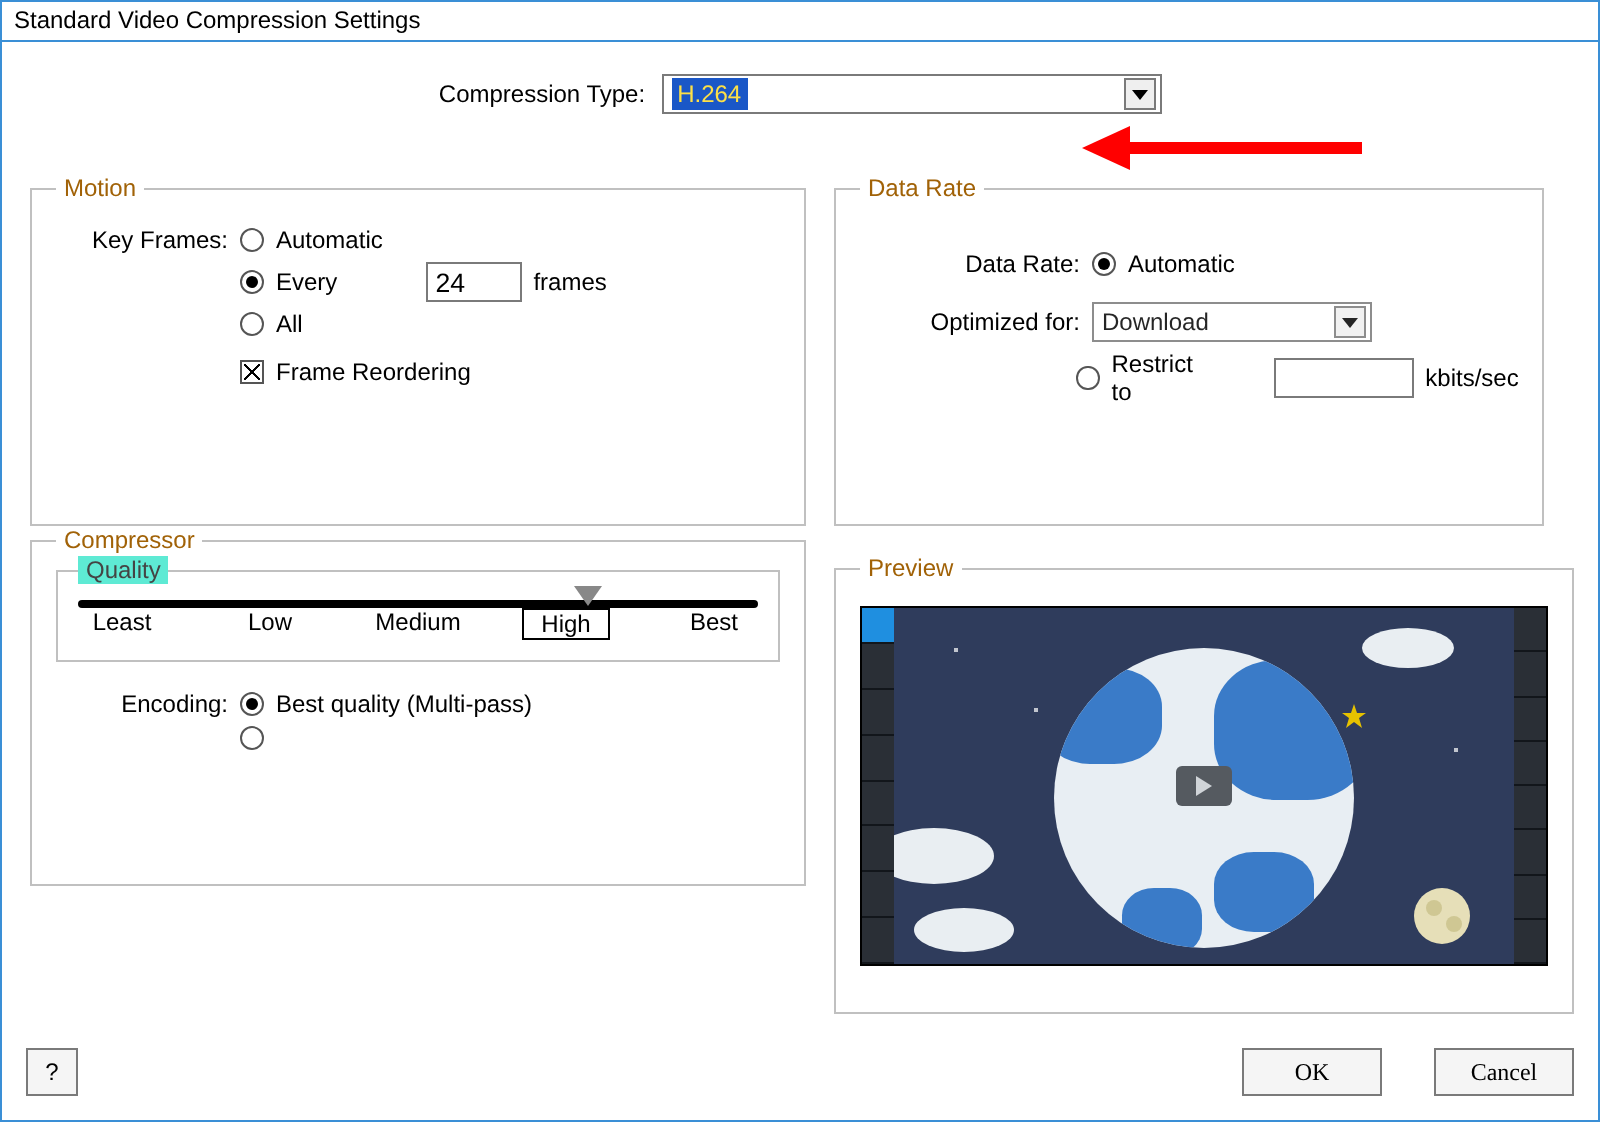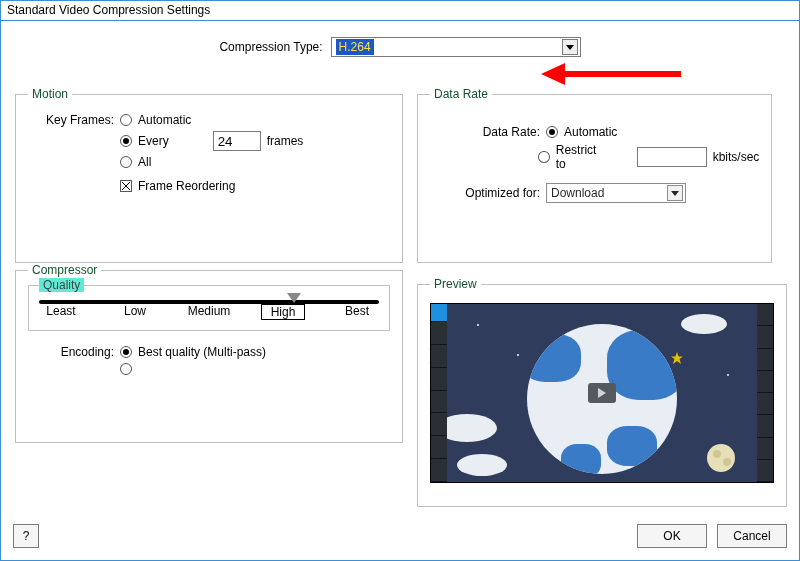--- a/index.html
+++ b/index.html
@@ -64,21 +64,21 @@
     pointer-events:none;
   }
   fieldset.group {
     border:1px solid #c0c0c0;
     margin:0;
     padding:8px 12px 12px 12px;
     position:absolute;
   }
   fieldset.group > legend {
     padding:0 4px;
-    color:#14532d;
+    color:#a16207;
     margin-top:12px;
   }
   .fs-motion    { left:14px;  top:66px;  width:388px; height:176px; }
   .fs-datarate  { left:416px; top:66px;  width:300px; height:176px; }
   .fs-compressor{ left:14px;  top:242px; width:388px; height:180px; }
   .fs-preview   { left:416px; top:256px; width:370px; height:230px; }
 
   .form-row { display:flex; align-items:center; margin:4px 0; gap:6px; }
   .col-label { width:86px; text-align:right; }
   .col-label-dr { width:110px; text-align:right; }
@@ -164,21 +164,21 @@
     position:absolute; left:12px; right:12px; bottom:12px;
     display:flex; align-items:center; justify-content:space-between;
   }
   .btn{
     min-width:70px; height:24px;
     border:1px solid #7a7a7a; background:#f5f5f5;
     display:inline-flex;align-items:center;justify-content:center;
     padding:0 10px;
   }
   .btn.small{min-width:26px;padding:0;}
-  .right-btns{display:flex;gap:10px;}
+  .right-btns{display:flex;gap:26px;font-family:Liberation Serif, serif;}
 </style>
 </head>
 <body>
 
 <div class="window">
   <div class="titlebar">Standard Video Compression Settings</div>
 
   <div class="content">
 
     <div class="row-comp">
@@ -227,36 +227,36 @@
     </fieldset>
 
     <fieldset class="group fs-datarate">
       <legend>Data Rate</legend>
 
       <div class="form-row" style="margin-top:16px">
         <span class="col-label-dr">Data Rate:</span>
         <span class="radio checked"></span>
         <span>Automatic</span>
       </div>
-      <div class="form-row">
-        <span class="col-label-dr"></span>
-        <span class="radio"></span>
-        <span>Restrict to</span>
-        <span style="width:20px"></span>
-        <input class="textin" style="width: 70px;" value="">
-        <span>kbits/sec</span>
-      </div>
       <div class="form-row" style="margin-top:12px">
         <span class="col-label-dr">Optimized for:</span>
         <div class="dropdown" style="width:140px;opacity:.85">
           <span>Download</span>
           <span class="arrow">
               <span class="tri-down"></span>
             </span>
         </div>
+      </div>
+      <div class="form-row">
+        <span class="col-label-dr"></span>
+        <span class="radio"></span>
+        <span>Restrict to</span>
+        <span style="width:20px"></span>
+        <input class="textin" style="width: 70px;" value="">
+        <span>kbits/sec</span>
       </div>
     </fieldset>
 
     <fieldset class="group fs-compressor">
       <legend>Compressor</legend>
 
       <div class="subgroup">
         <span class="sublegend">Quality</span>
         <div class="slider-wrap">
           <div class="slider-track">

